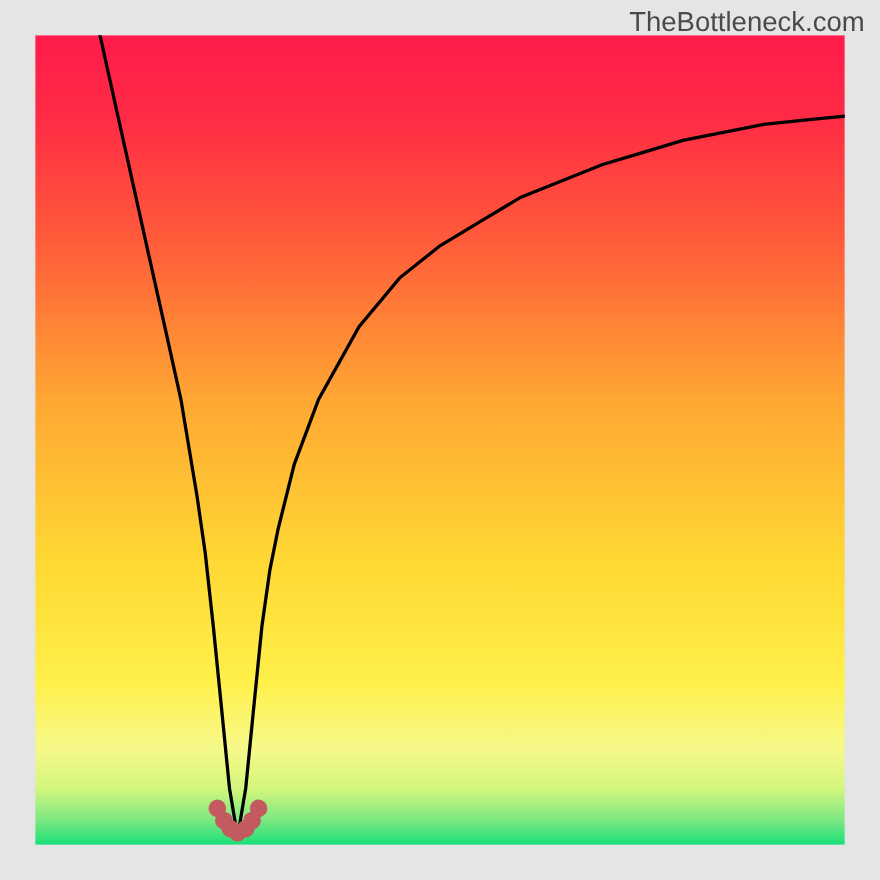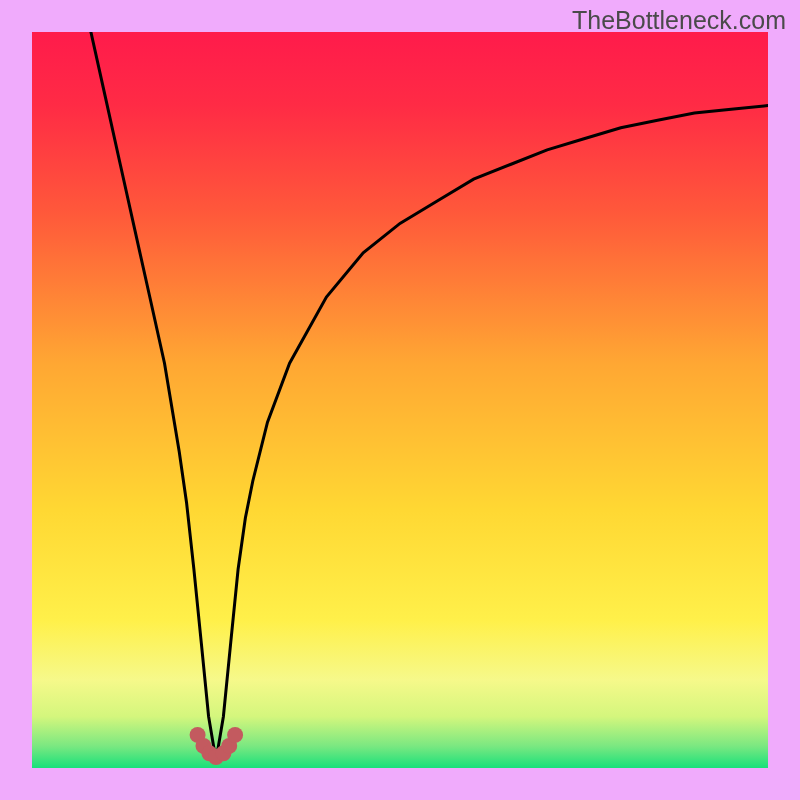--- a/index.html
+++ b/index.html
@@ -10,21 +10,21 @@
     overflow: hidden;
     background: #000;
     font-family: Arial, Helvetica, sans-serif;
   }
   .frame {
     position: absolute;
     left: 0;
     top: 0;
     width: 800px;
     height: 800px;
-    background: #f0abfc;
+    background: #e5e5e5;
   }
   .plot {
     position: absolute;
     left: 32px;
     top: 32px;
     width: 736px;
     height: 736px;
   }
   .watermark {
     position: absolute;

